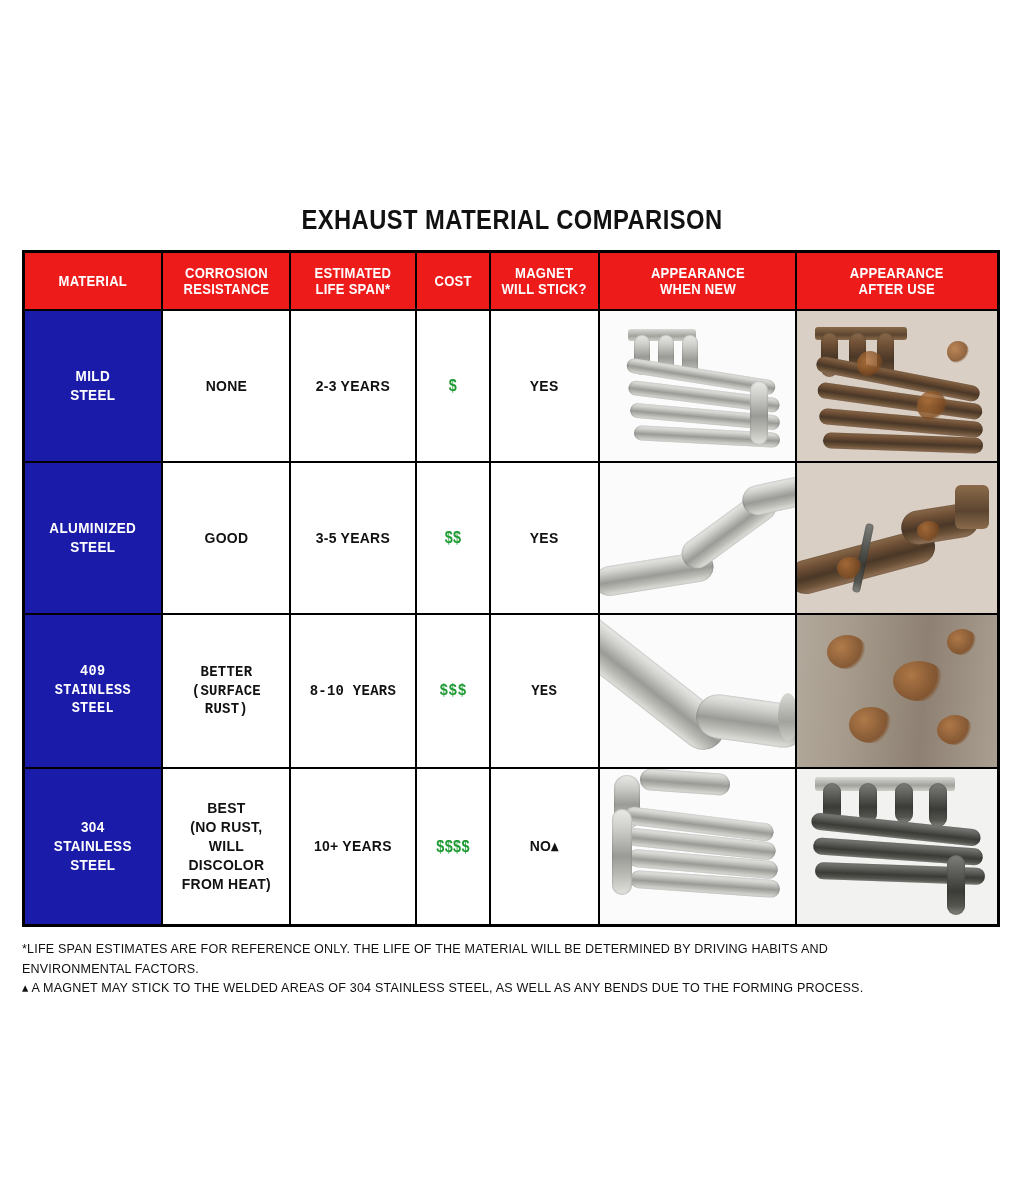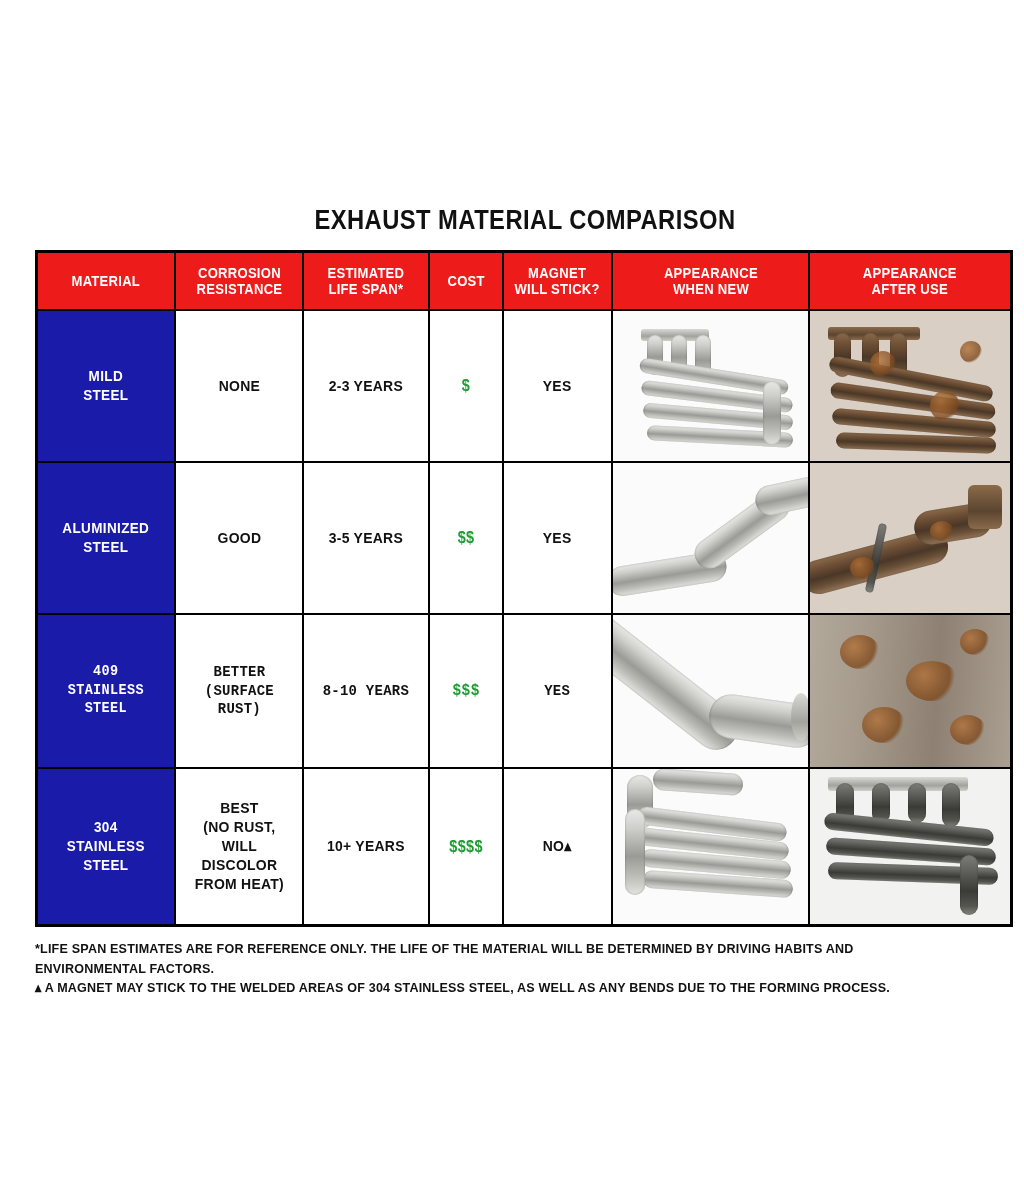--- a/index.html
+++ b/index.html
@@ -18,21 +18,21 @@
   .page {
     position: absolute;
     left: 0;
     top: 0;
     width: 1024px;
     height: 1190px;
     background: #ffffff;
   }
   .chart-wrap {
     position: absolute;
-    left: 35px;
+    left: 22px;
     top: 205px;
     width: 980px;
   }
   .chart-title {
     text-align: center;
     font-size: 27px;
     font-weight: bold;
     letter-spacing: 0.5px;
     font-family: "Liberation Sans Narrow", "Liberation Sans", sans-serif;
     transform: scaleX(0.88);
@@ -117,21 +117,21 @@
   col.c-use     { width: 196px; }
 
   tr.r1 td { height: 150px; }
   tr.r2 td { height: 150px; }
   tr.r3 td { height: 152px; font-family: Liberation Mono, monospace; }
   tr.r4 td { height: 155px; }
 
   .footnotes {
     margin-top: 12px;
     font-size: 13.5px;
-    font-weight: bold;
+    font-weight: normal;
     line-height: 1.45;
     letter-spacing: 0.2px;
     font-family: "Liberation Sans Narrow", "Liberation Sans", sans-serif;
     color: #111;
   }
   .footnotes div { transform: scaleX(0.93); transform-origin: left center; }
 
   
   .bg-new { position:absolute; inset:0; background:#fbfbfb; }
   .bg-rust { position:absolute; inset:0; background:#d9cfc4; }

